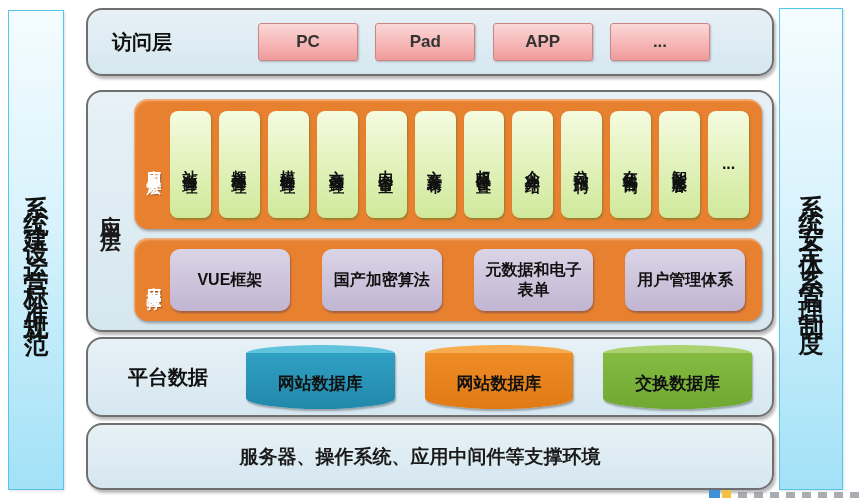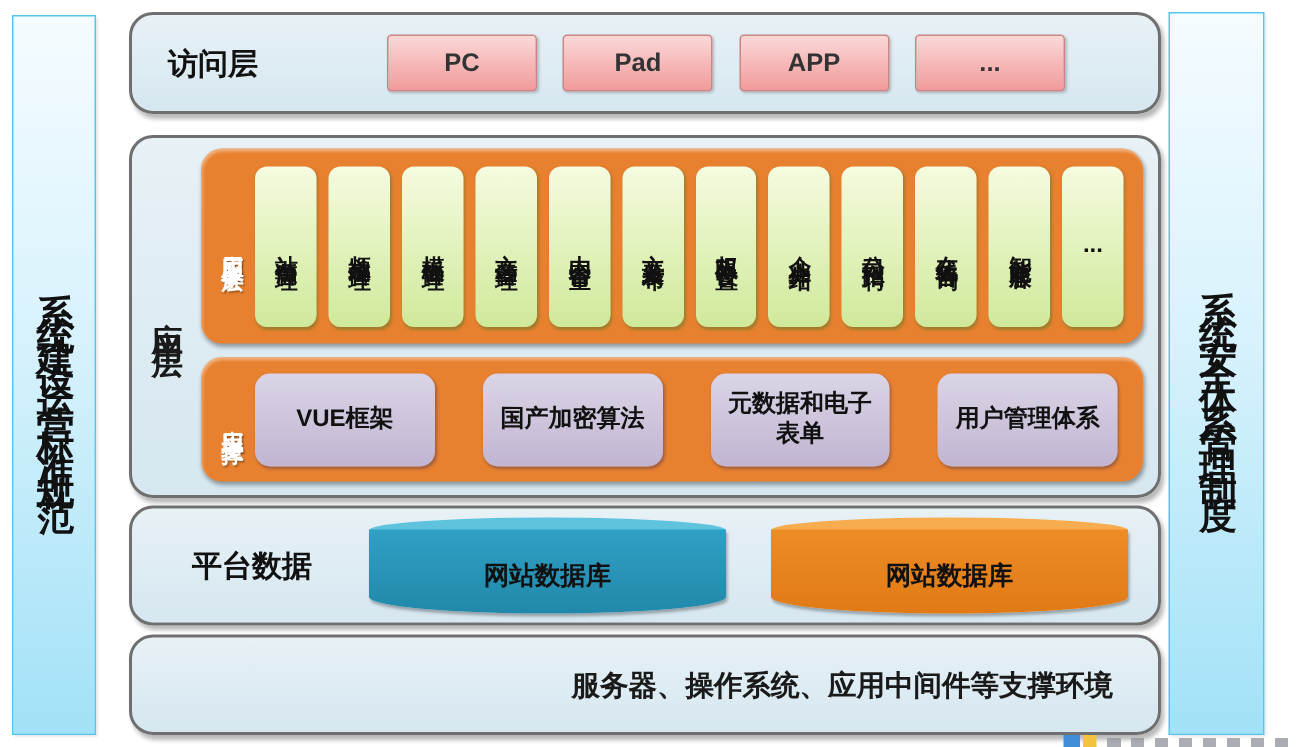--- a/index.html
+++ b/index.html
@@ -91,21 +91,21 @@
     border-bottom-left-radius:50% 11px; border-bottom-right-radius:50% 11px;
     display:flex; align-items:center; justify-content:center;
     font-size:17px; font-weight:700; color:#111; padding-top:5px;
     box-shadow:1px 2px 2px rgba(0,0,0,.3);
   }
   .cyl-blue   .cyl-top { background:#60C3DE; } .cyl-blue   .cyl-body { background:linear-gradient(180deg,#30A0C4,#2188AA); }
   .cyl-orange .cyl-top { background:#F6AC4F; } .cyl-orange .cyl-body { background:linear-gradient(180deg,#EE8C26,#E07A15); }
   .cyl-green  .cyl-top { background:#AAD26E; } .cyl-green  .cyl-body { background:linear-gradient(180deg,#85BB41,#6FA832); }
 
   
-  .runtime-text { flex:1; text-align:right; font-size:19px; font-weight:600; margin:0 30px 0 10px; }
+  .runtime-text { flex:1; text-align:center; font-size:19px; font-weight:600; margin:0 30px 0 10px; }
 
   
   .wm { position:absolute; }
   .wm-sq1 { left:709px; top:490px; width:11px; height:8px; background:#3E8FD8; }
   .wm-sq2 { left:722px; top:490px; width:9px;  height:8px; background:#F3C33F; }
   .wm-marks { left:738px; top:492px; width:122px; height:6px;
     background:repeating-linear-gradient(90deg,#8d9298 0 9px,transparent 9px 16px); opacity:.75; }
 </style>
 </head>
 <body>
@@ -196,20 +196,24 @@
     <span class="row-label data-label">平台数据</span>
     <div class="cylinders">
       <div class="cylinder cyl-blue">
         <div class="cyl-top"></div>
         <div class="cyl-body">网站数据库</div>
       </div>
       <div class="cylinder cyl-orange">
         <div class="cyl-top"></div>
         <div class="cyl-body">网站数据库</div>
       </div>
+      <div class="cylinder cyl-green">
+        <div class="cyl-top"></div>
+        <div class="cyl-body">交换数据库</div>
+      </div>
     </div>
   </div>
 
   <div class="row row-runtime">
     <span class="runtime-text">服务器、操作系统、应用中间件等支撑环境</span>
   </div>
 
   <div class="wm wm-sq1"></div>
   <div class="wm wm-sq2"></div>
   <div class="wm wm-marks"></div>

